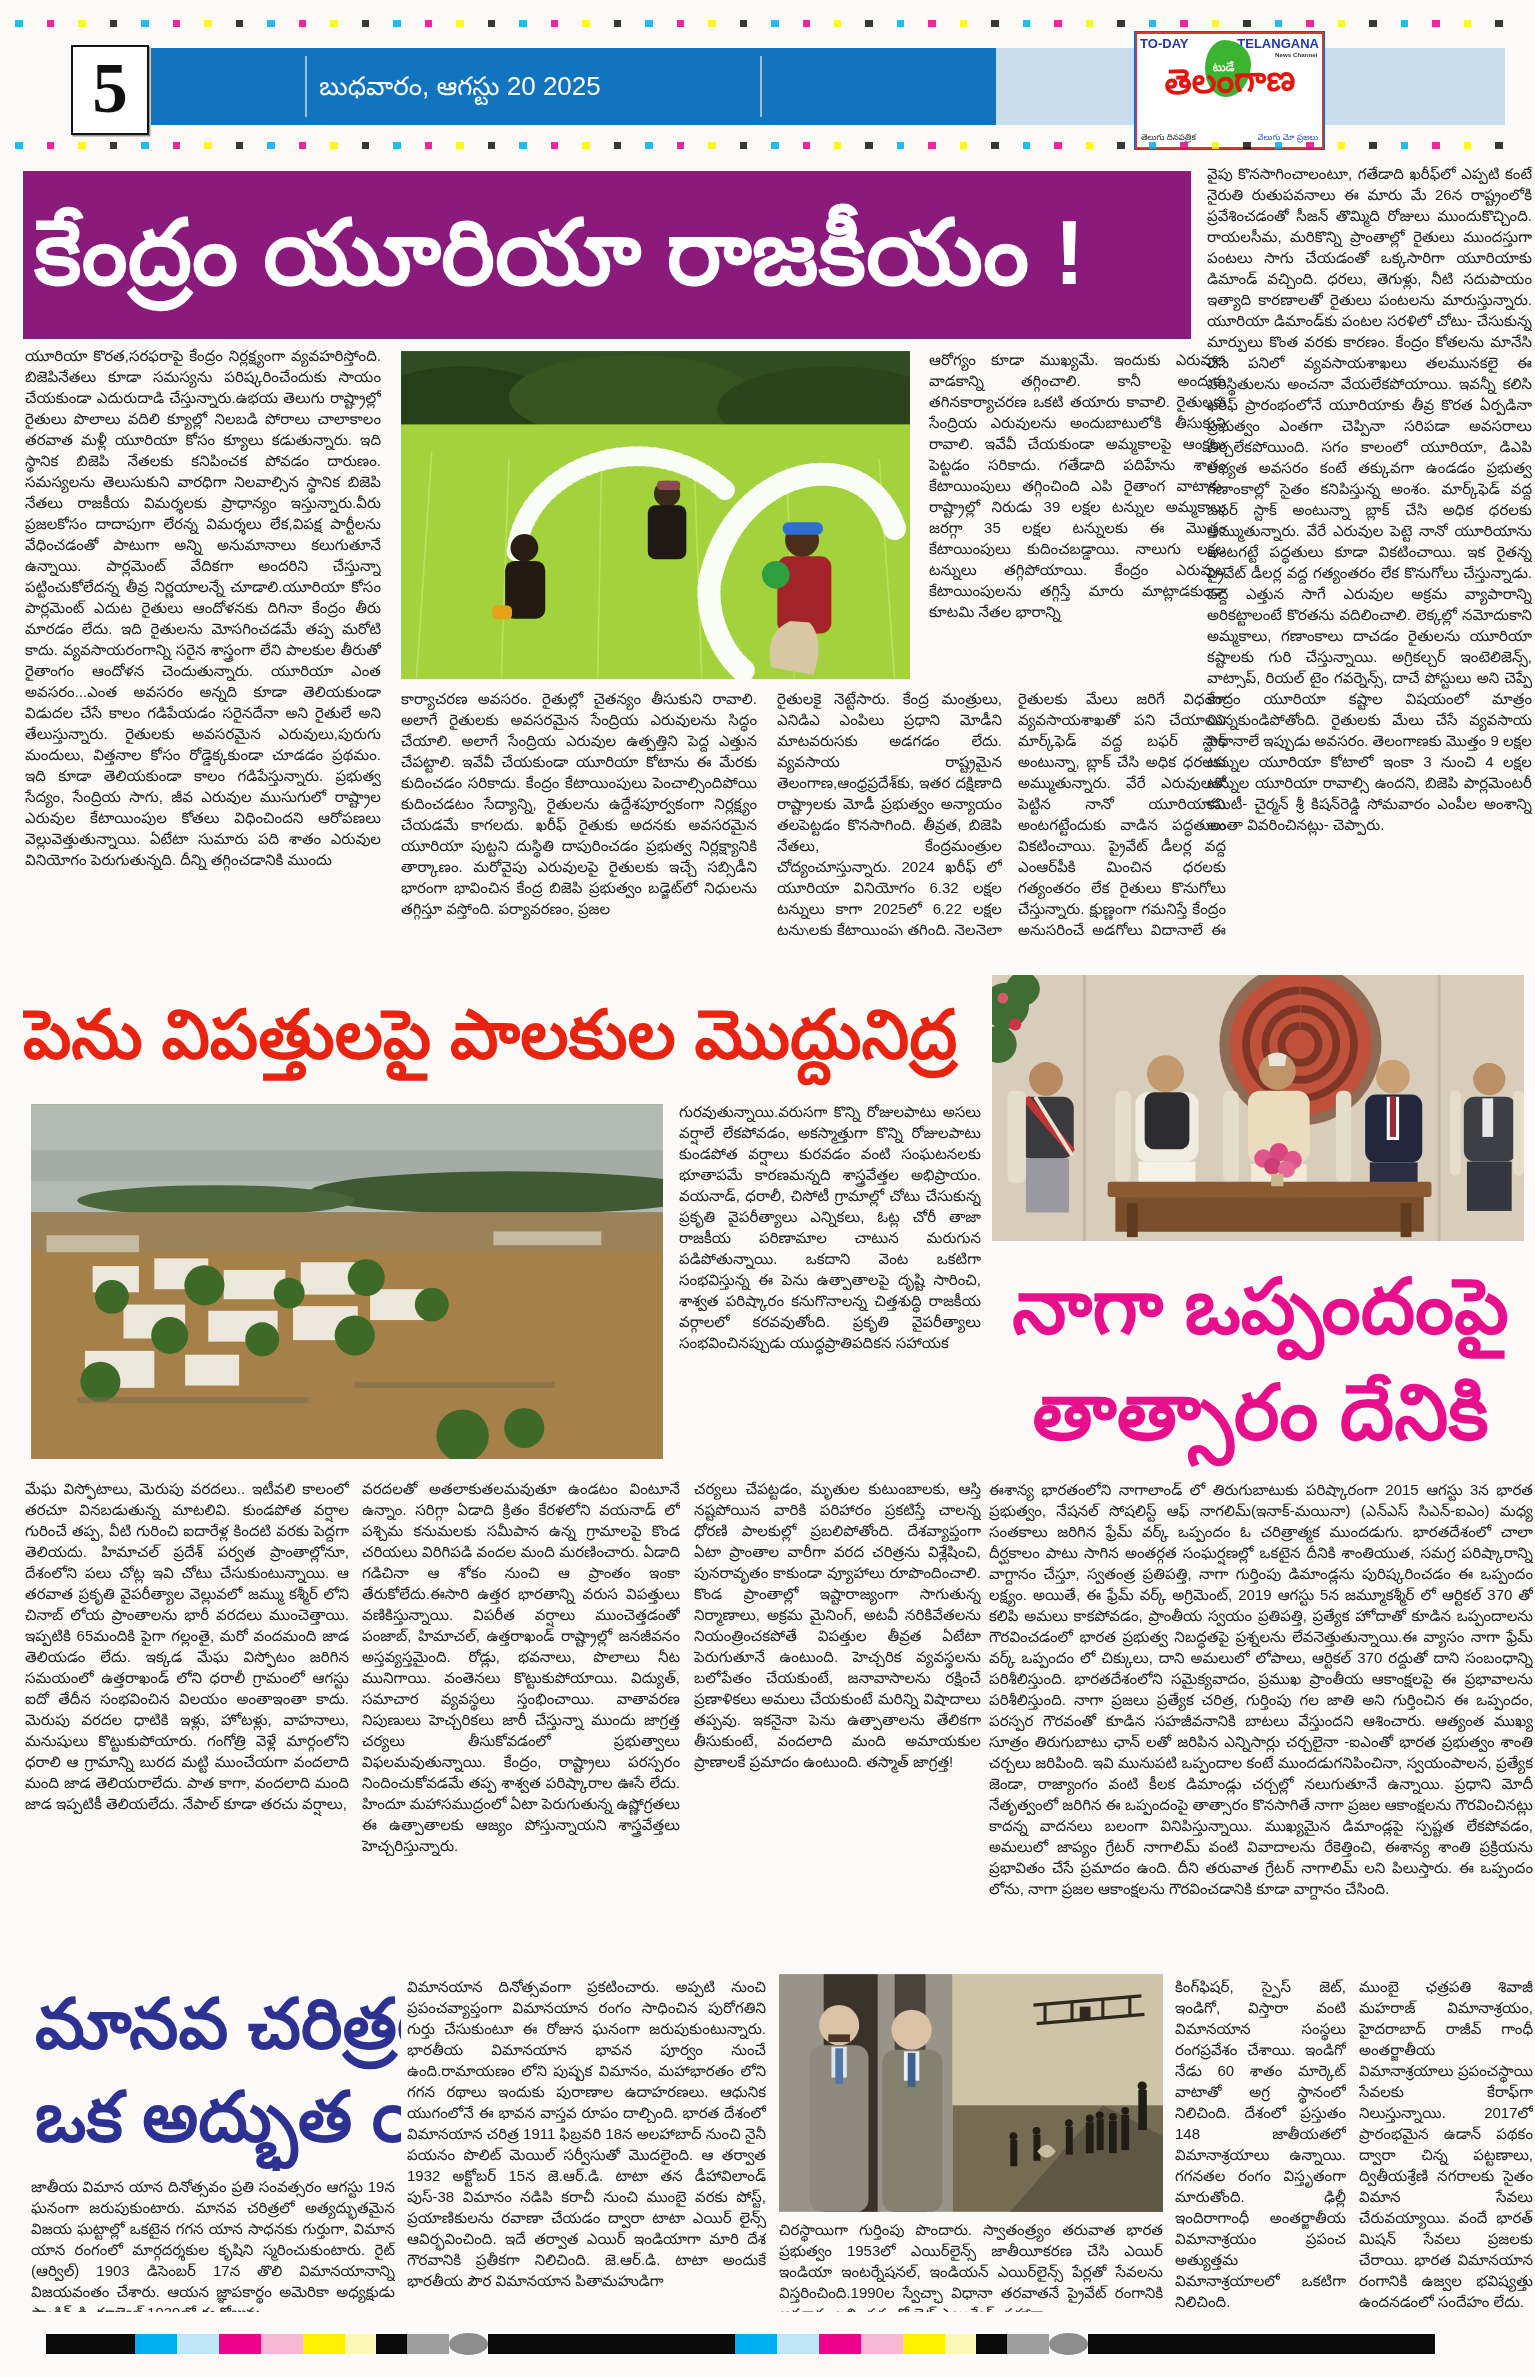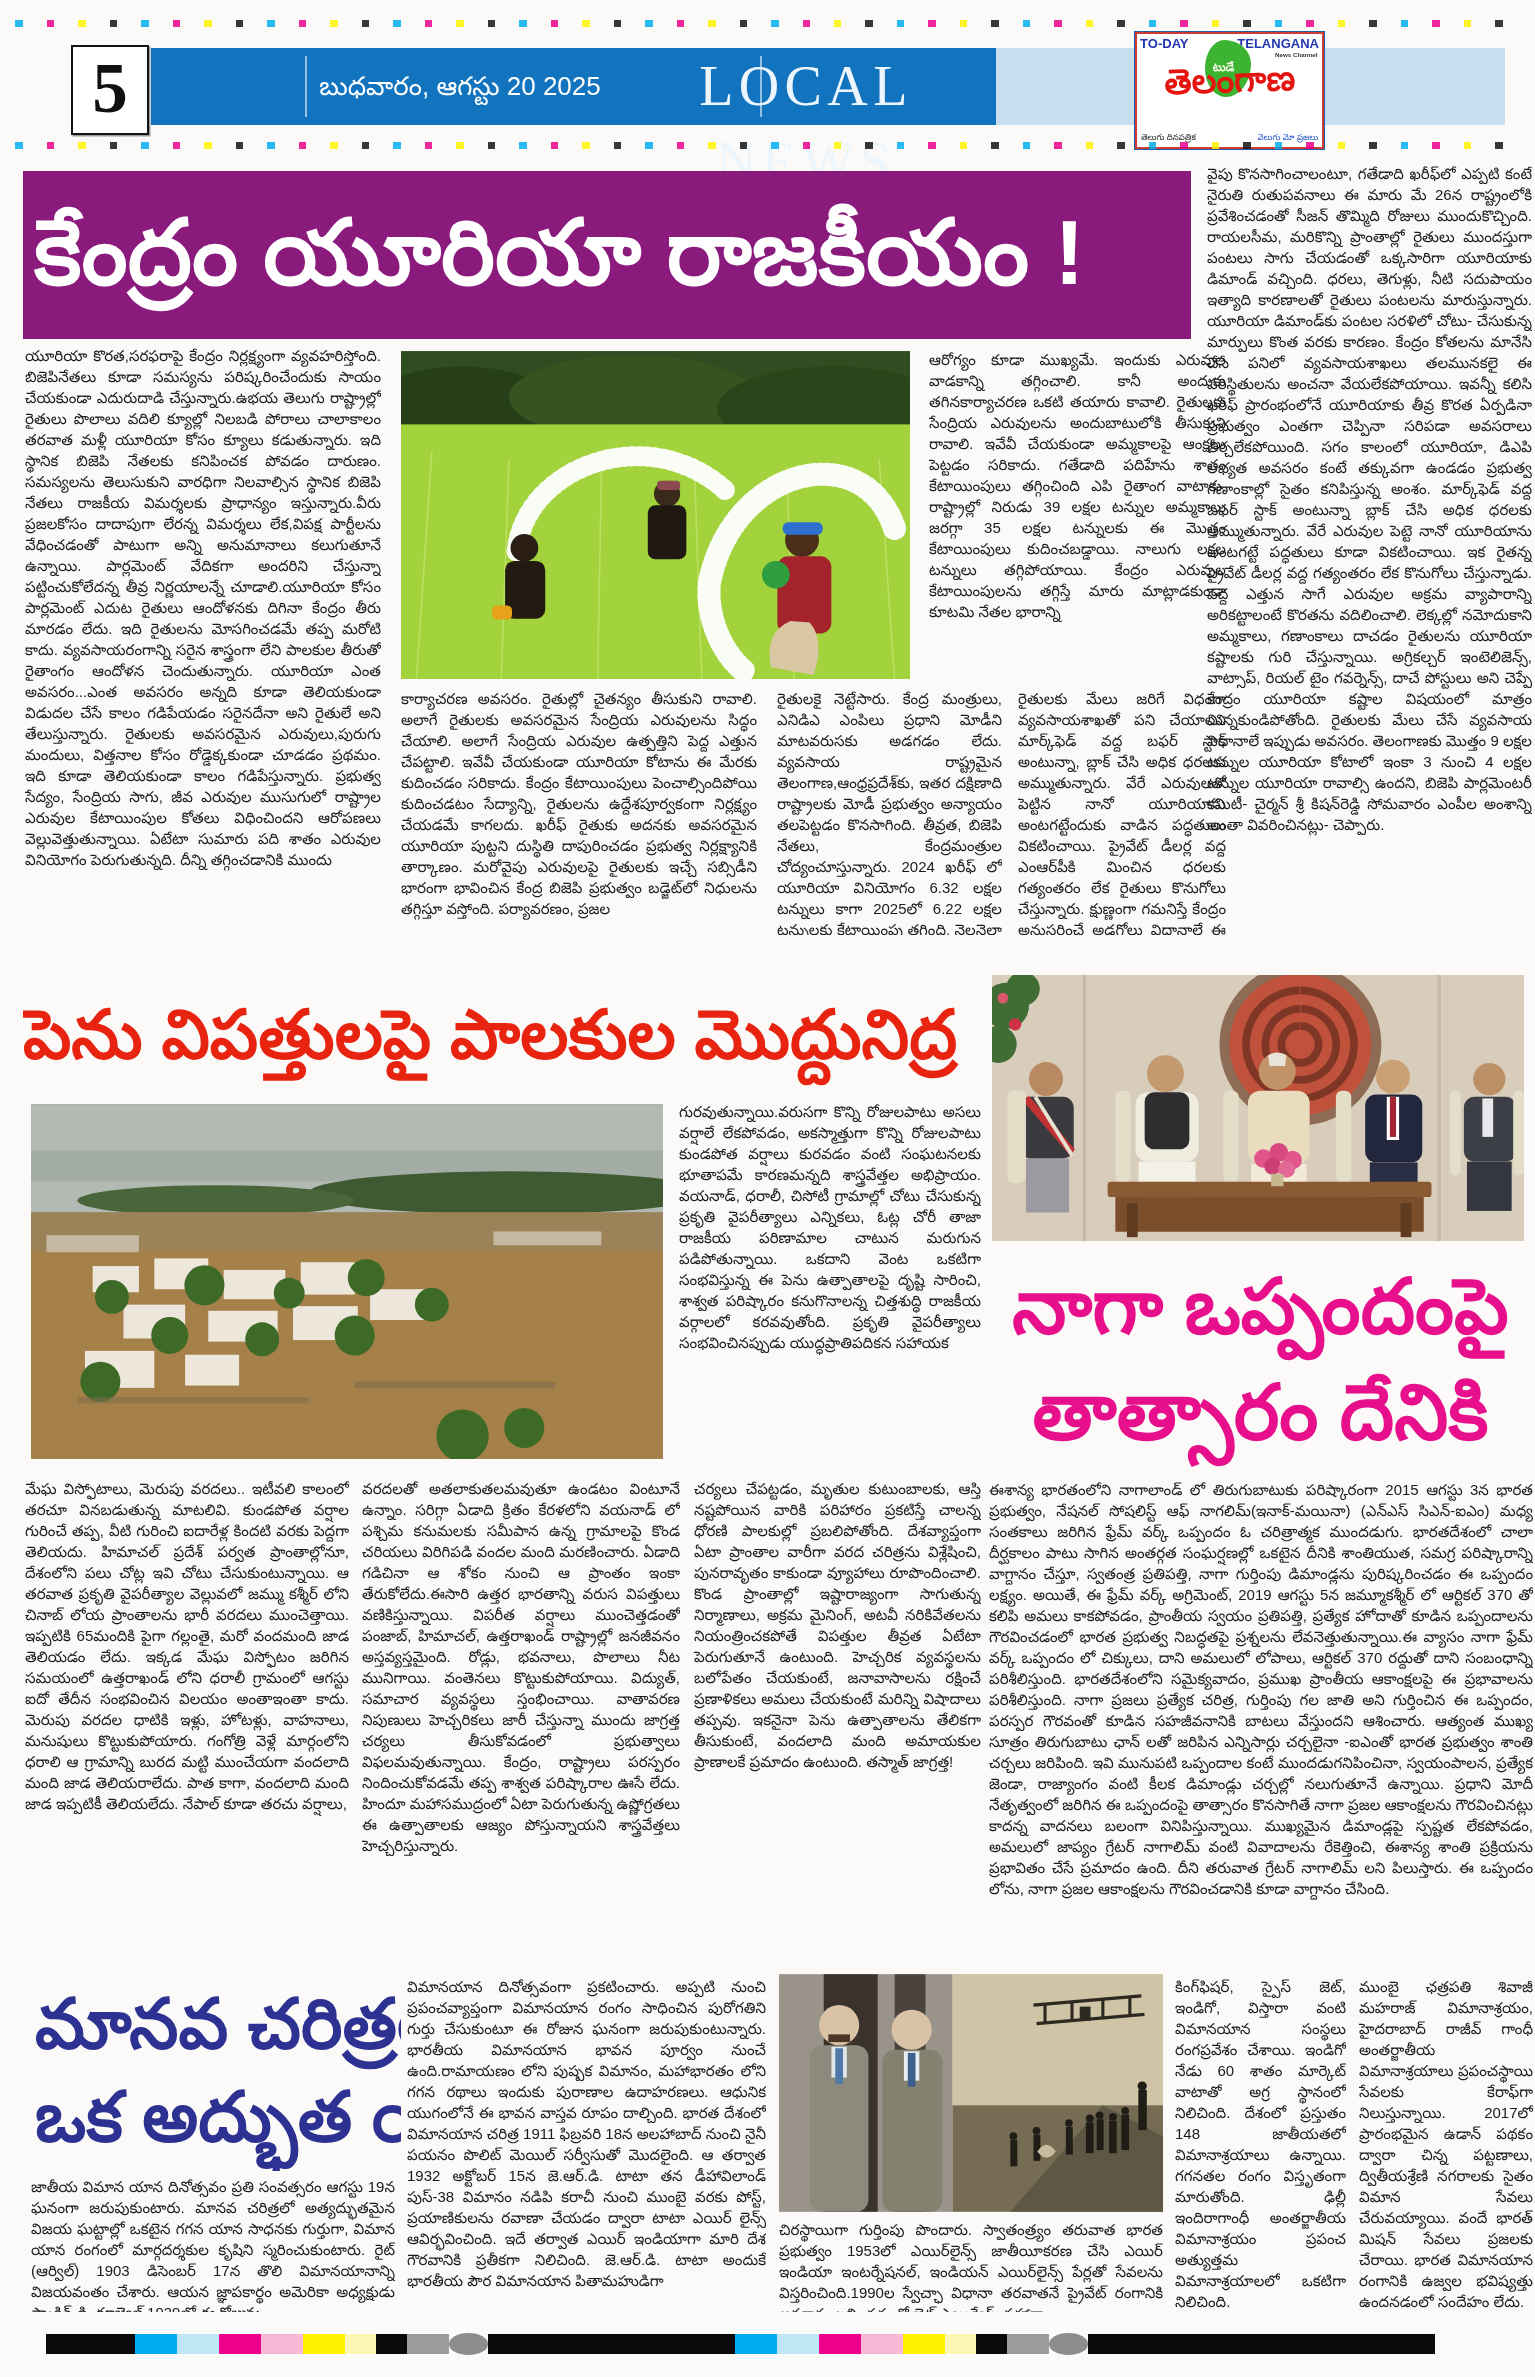--- a/index.html
+++ b/index.html
@@ -105,21 +105,20 @@
       <i style="background: rgb(236, 0, 140);"></i>
       <i style="background: rgb(255, 242, 0);"></i>
       <i style="background: rgb(20, 20, 20);"></i>
     </div>
 
   <div class="abs" id="pageno">5</div>
   <div class="abs" id="bluebar">
     <span class="hsep" style="left:154px"></span>
     <span class="hsep" style="left:609px"></span>
     <div id="date">బుధవారం, ఆగస్టు 20  2025</div>
-    <div id="secname">LOCAL NEWS</div>
   </div>
   <div class="abs" id="lightbar"></div>
 
   <div class="abs" id="logo">
     <div class="logo-row">
       <span class="logo-en">TO-DAY</span>
       <span class="logo-en">TELANGANA</span>
     </div>
     <span class="logo-sub">News Channel</span>
     <div class="logo-map">

